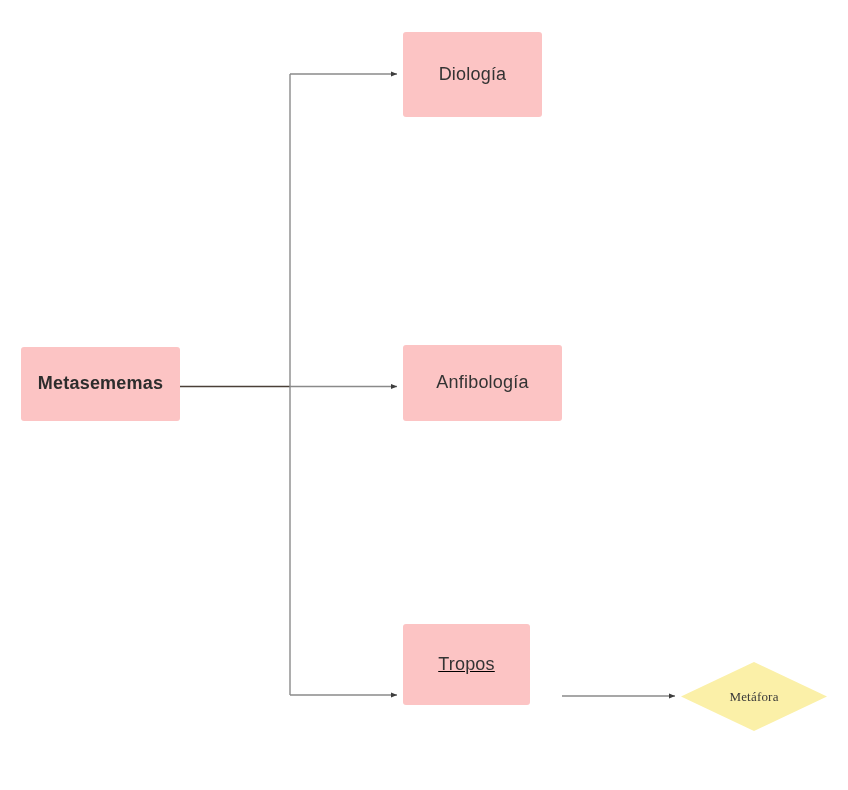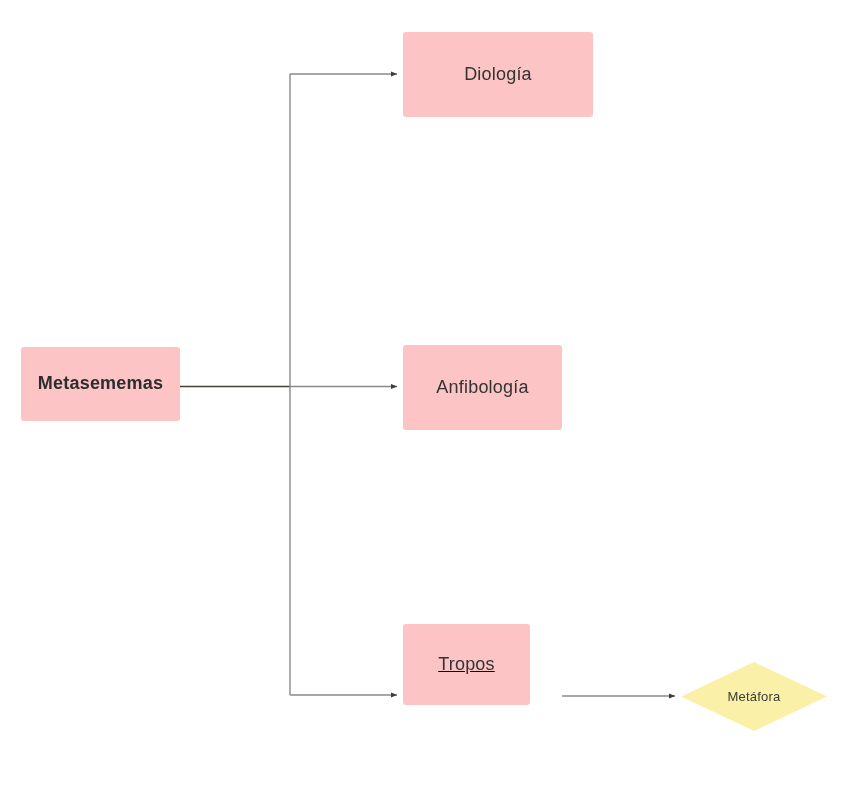--- a/index.html
+++ b/index.html
@@ -90,32 +90,32 @@
 
     <path d="M290,695 L397,695" fill="none" stroke="#8a8a8a" stroke-width="1.3" marker-end="url(#arrowhead)"></path>
 
     <path d="M562,696 L675,696" fill="none" stroke="#8a8a8a" stroke-width="1.3" marker-end="url(#arrowheadDark)"></path>
   </svg>
 
   <div class="node node-rect node-root" style="left:21px; top:347px; width:159px; height:74px;">
     <span class="node-label">Metasememas</span>
   </div>
 
-  <div class="node node-rect" style="left:403px; top:32px; width:190px; height:85px;">
+  <div class="node node-rect" style="left:403px; top:32px; width:139px; height:85px;">
     <span class="node-label">Diología</span>
   </div>
 
-  <div class="node node-rect" style="left:403px; top:345px; width:159px; height:85px;">
+  <div class="node node-rect" style="left:403px; top:345px; width:159px; height:76px;">
     <span class="node-label">Anfibología</span>
   </div>
 
   <div class="node node-rect" style="left:403px; top:624px; width:127px; height:81px;text-decoration:underline;">
     <span class="node-label">Tropos</span>
   </div>
 
-  <div class="node node-diamond" style="left:681px; top:662px; width:146px; height:69px;">
+  <div class="node node-diamond" style="left:681px; top:662px; width:146px; height:69px;font-family:Liberation Serif, serif;">
     <svg class="diamond-shape" viewBox="0 0 146 69" preserveAspectRatio="none" xmlns="http://www.w3.org/2000/svg">
       <polygon points="73,0 146,34.5 73,69 0,34.5" fill="#fbf0a8"></polygon>
     </svg>
     <span class="node-label">Metáfora</span>
   </div>
 
 </div>
 
 </body></html>

